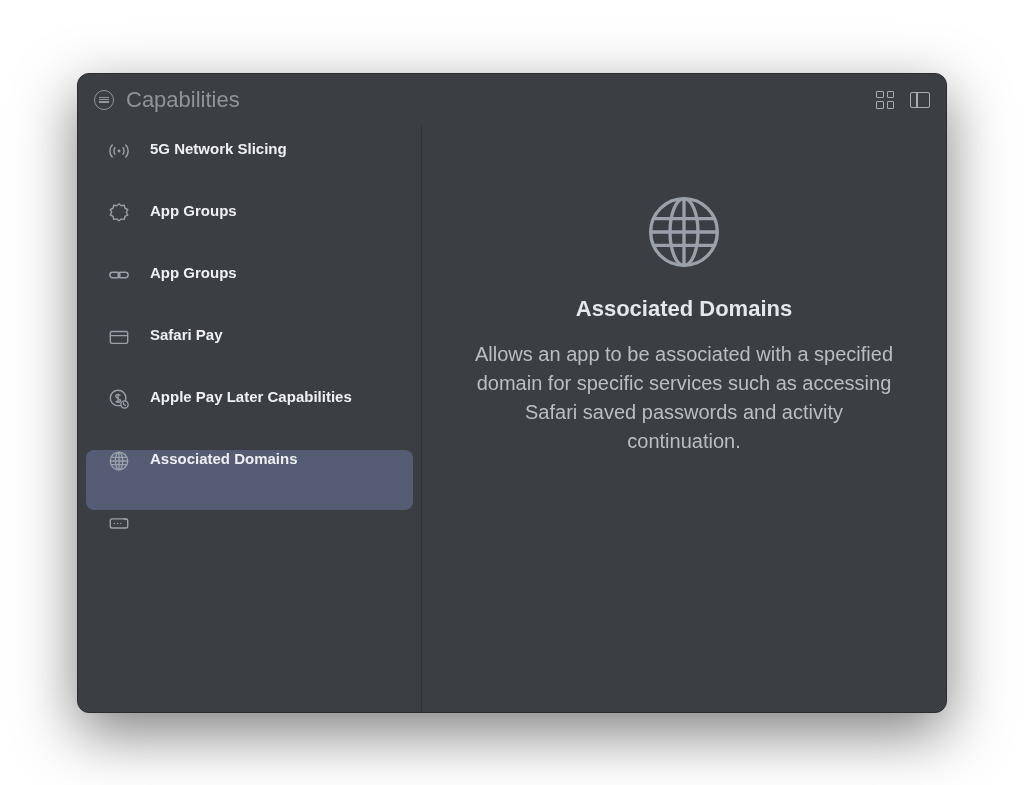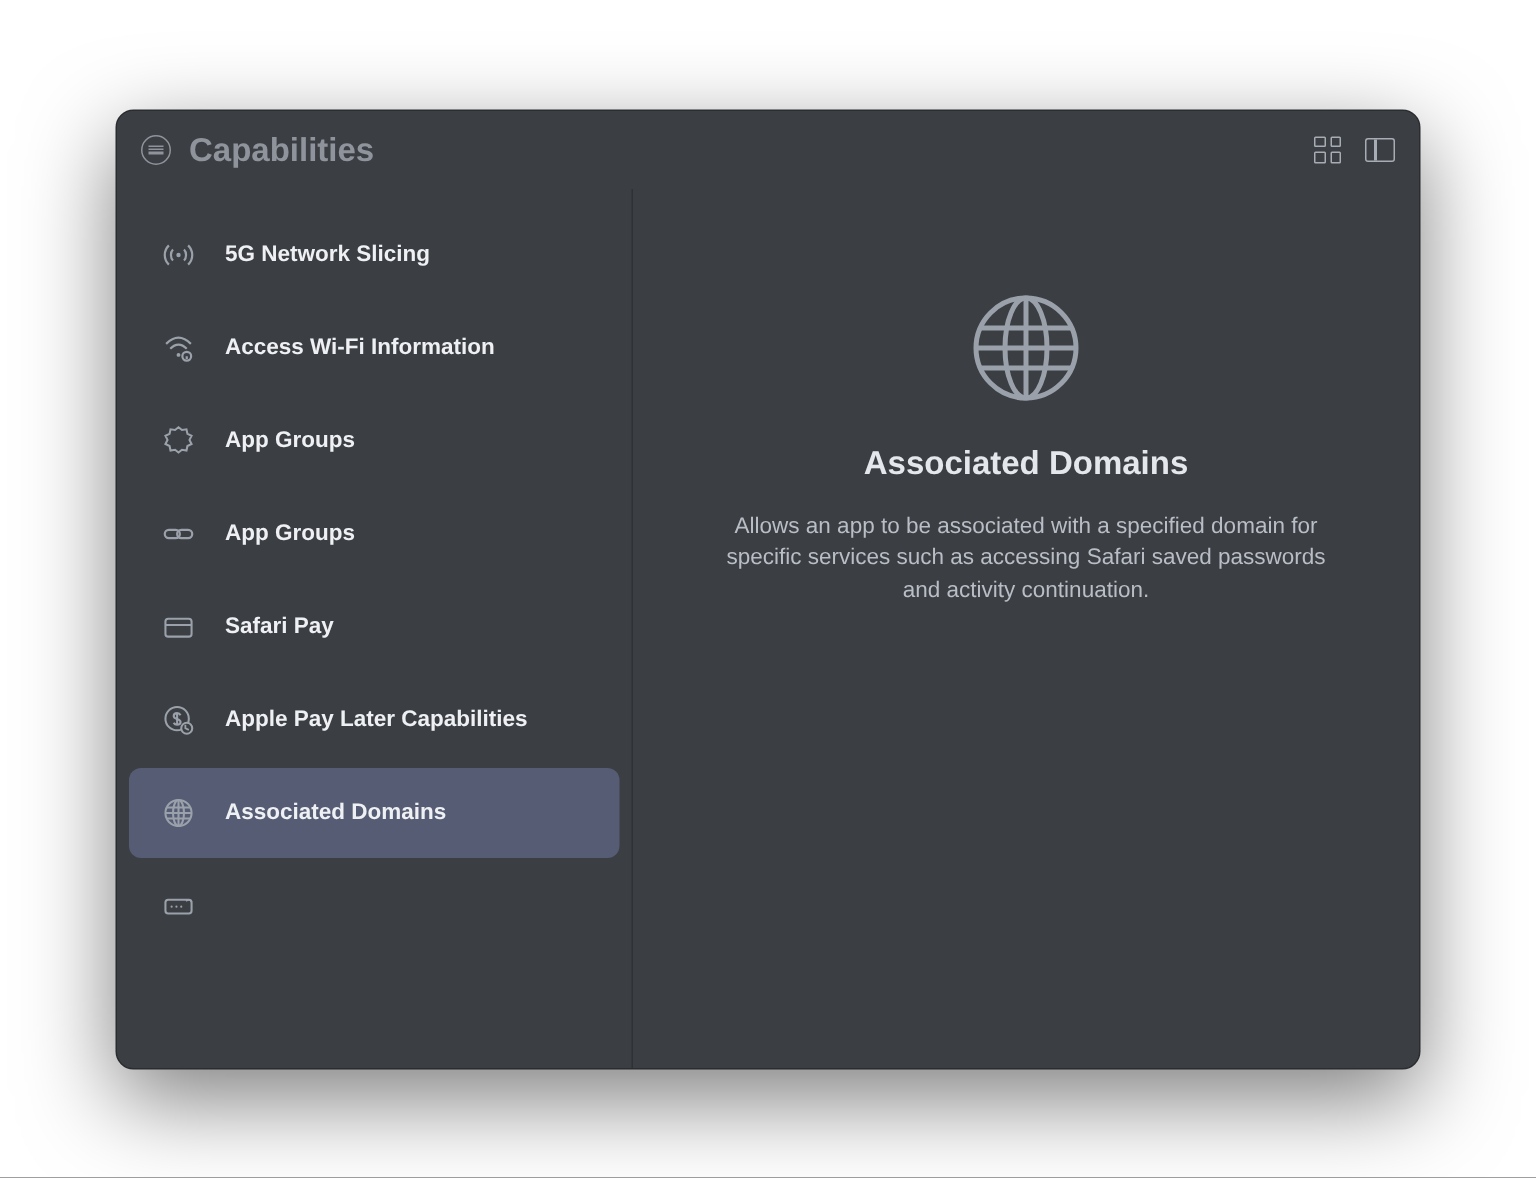--- a/index.html
+++ b/index.html
@@ -60,21 +60,21 @@
     .menu-circle::before { top:6px; }
     .menu-circle::after { bottom:6px; }
     .menu-mid {
       position:absolute;
       width:10px;
       height:1.3px;
       background:#8f949c;
     }
     .title {
       font-size: 22px;
-      font-weight: 700;
+      font-weight: 400;
       color: #8f949c;
     }
     .header-right {
       display: flex;
       align-items: center;
       gap: 16px;
     }
     .grid-icon {
       width: 18px;
       height: 18px;
@@ -109,21 +109,21 @@
       overflow: hidden;
     }
     .sidebar {
       width: 344px;
       border-right: 1px solid #2f3135;
       padding: 12px 0;
       overflow-y: auto;
     }
     .item {
       display: flex;
-      align-items: center;
+      align-items: flex-start;
       gap: 20px;
       padding: 0 22px;
       height: 60px;
       margin: 2px 8px;
       border-radius: 8px;
       color: #eef0f3;
       font-size: 15px;
       font-weight: 600;
       cursor: pointer;
       white-space: nowrap;
@@ -160,21 +160,21 @@
       color: #9ba1aa;
       margin-bottom: 24px;
     }
     .detail-title {
       font-size: 22px;
       font-weight: 700;
       color: #e4e7eb;
       margin-bottom: 18px;
     }
     .detail-desc {
-      font-size: 15px;
+      font-size: 20px;
       color: #b9bec6;
       text-align: center;
       line-height: 1.45;
       max-width: 450px;
     }
     svg { display:block; }
   </style>
 </head>
 <body>
 
@@ -207,33 +207,20 @@
             <path d="M5 5 C3 7 2 9 2 12 C2 15 3 17 5 19"></path>
             <path d="M19 5 C21 7 22 9 22 12 C22 15 21 17 19 19"></path>
             <path d="M8 8 C7 9 6.5 10.5 6.5 12 C6.5 13.5 7 15 8 16"></path>
             <path d="M16 8 C17 9 17.5 10.5 17.5 12 C17.5 13.5 17 15 16 16"></path>
             <circle cx="12" cy="12" r="1.6" fill="currentColor" stroke="none"></circle>
           </svg>
         </span>
         <span class="label">5G Network Slicing</span>
       </div>
 
-      <div class="item">
-        <span class="icon-slot">
-          <svg width="22" height="22" viewBox="0 0 24 24" fill="none" stroke="currentColor" stroke-width="1.6">
-            <path d="M3 9 C6 6 9 4.5 12 4.5 C15 4.5 18 6 21 9"></path>
-            <path d="M6 12.5 C8 10.5 10 9.5 12 9.5 C14 9.5 16 10.5 18 12.5"></path>
-            <circle cx="12" cy="17" r="1.4" fill="currentColor" stroke="none"></circle>
-            <circle cx="18" cy="18" r="3.2" fill="#3b3e43" stroke="currentColor"></circle>
-            <line x1="18" y1="16.5" x2="18" y2="16.6"></line>
-            <line x1="18" y1="18" x2="18" y2="20"></line>
-          </svg>
-        </span>
-        <span class="label">Access Wi-Fi Information</span>
-      </div>
 
       <div class="item">
         <span class="icon-slot">
           <svg width="22" height="22" viewBox="0 0 24 24" fill="none" stroke="currentColor" stroke-width="1.5">
             <path d="M12 2 L14.5 4 L17.8 3.5 L18.5 6.8 L21.5 8.2 L20 11.2 L21.5 14.2 L18.5 15.6 L17.8 18.9 L14.5 18.4 L12 20.4 L9.5 18.4 L6.2 18.9 L5.5 15.6 L2.5 14.2 L4 11.2 L2.5 8.2 L5.5 6.8 L6.2 3.5 L9.5 4 Z"></path>
           </svg>
         </span>
         <span class="label">App Groups</span>
       </div>
 

